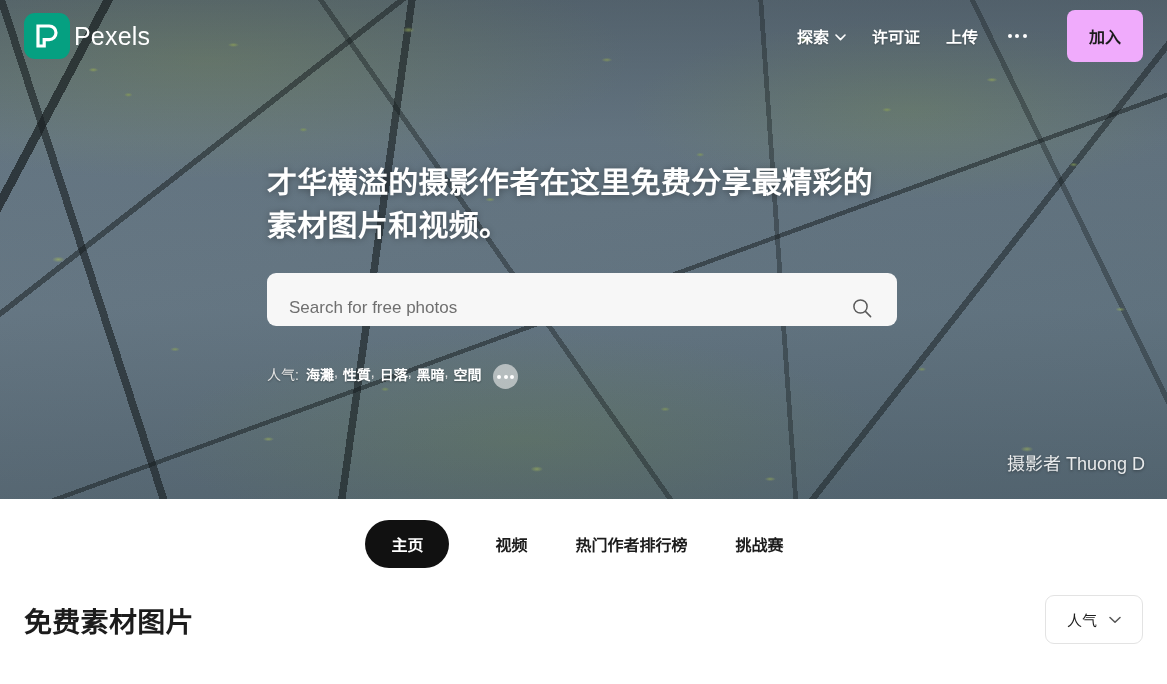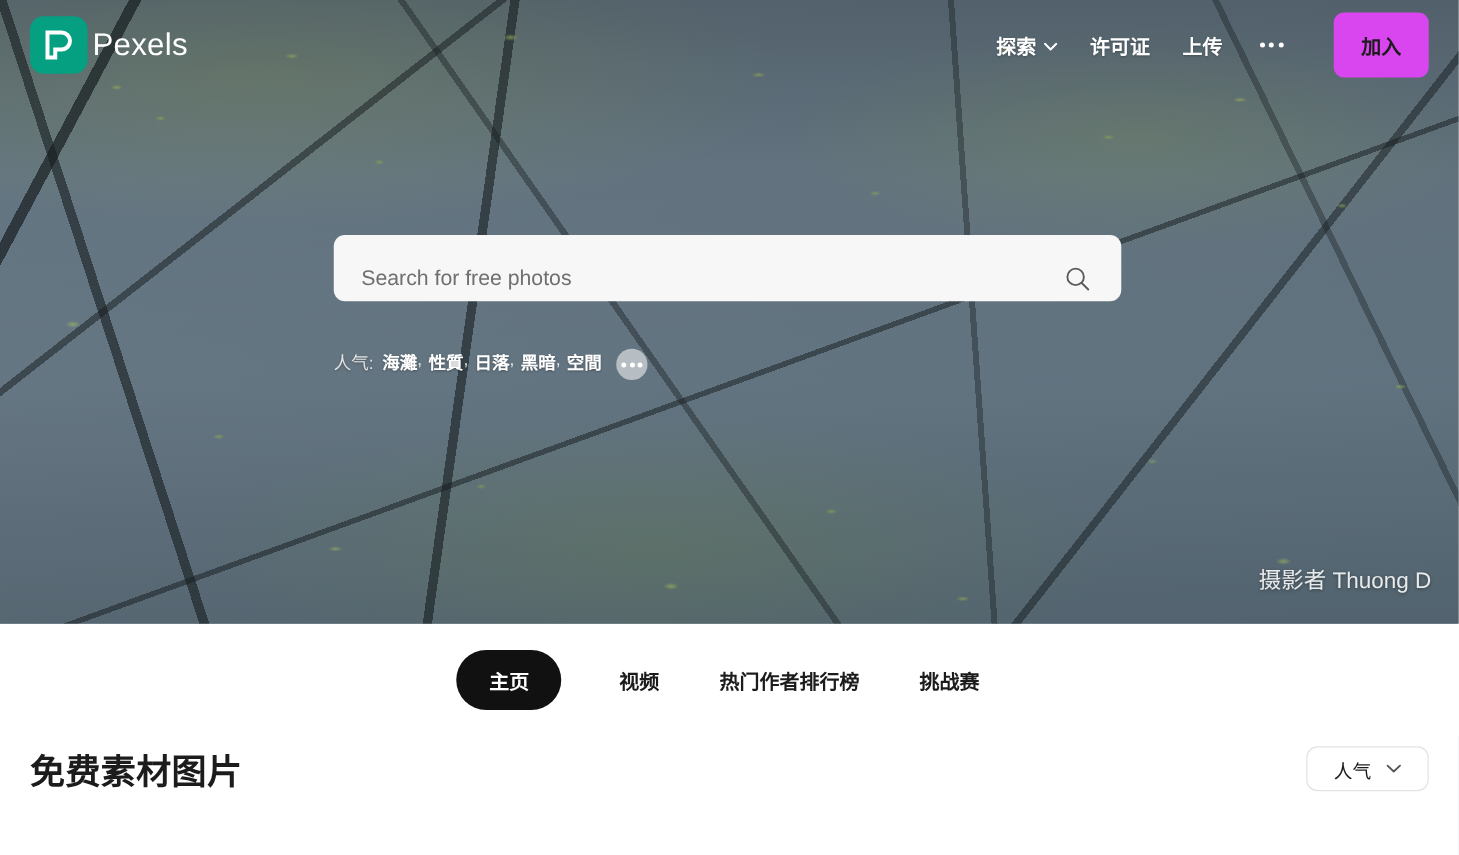--- a/index.html
+++ b/index.html
@@ -129,21 +129,21 @@
     padding: 8px 4px;
   }
   .nav-more i {
     width: 4px; height: 4px;
     border-radius: 50%;
     background: #ffffff;
     display: block;
   }
   .join-btn {
     margin-left: 10px;
-    background: #d946ef;
+    background: #f0abfc;
     color: #1c1c1c;
     border: none;
     border-radius: 8px;
     height: 52px;
     padding: 0 22px;
     font-size: 16px;
     font-weight: 700;
     font-family: inherit;
     cursor: pointer;
   }
@@ -276,21 +276,21 @@
     font-size: 28px;
     font-weight: 700;
     color: #1c1c1c;
     letter-spacing: .3px;
   }
   .sort-select {
     margin-left: auto;
     border: 1px solid #e3e3e3;
     background: #ffffff;
     border-radius: 9px;
-    height: 36px;
+    height: 49px;
     min-width: 98px;
     padding: 0 16px;
     display: flex;
     align-items: center;
     justify-content: center;
     gap: 12px;
     cursor: pointer;
     font-size: 15px;
     font-weight: 400;
     color: #1c1c1c;
@@ -331,20 +331,21 @@
       <span class="nav-more">
         <i></i>
         <i></i>
         <i></i>
       </span>
       <button class="join-btn">加入</button>
     </nav>
   </header>
 
   <div class="hero-content">
+    <h1 class="headline">才华横溢的摄影作者在这里免费分享最精彩的素材图片和视频。</h1>
 
     <div class="searchbar">
       <input class="search-input" type="text" placeholder="Search for free photos" style="">
       <button class="search-btn">
         <svg width="22" height="22" viewBox="0 0 22 22">
           <circle cx="9.5" cy="9.5" r="6.6" fill="none" stroke="#5a5a5a" stroke-width="1.5"></circle>
           <line x1="14.4" y1="14.4" x2="19.6" y2="19.6" stroke="#5a5a5a" stroke-width="1.5" stroke-linecap="round"></line>
         </svg>
       </button>
     </div>

